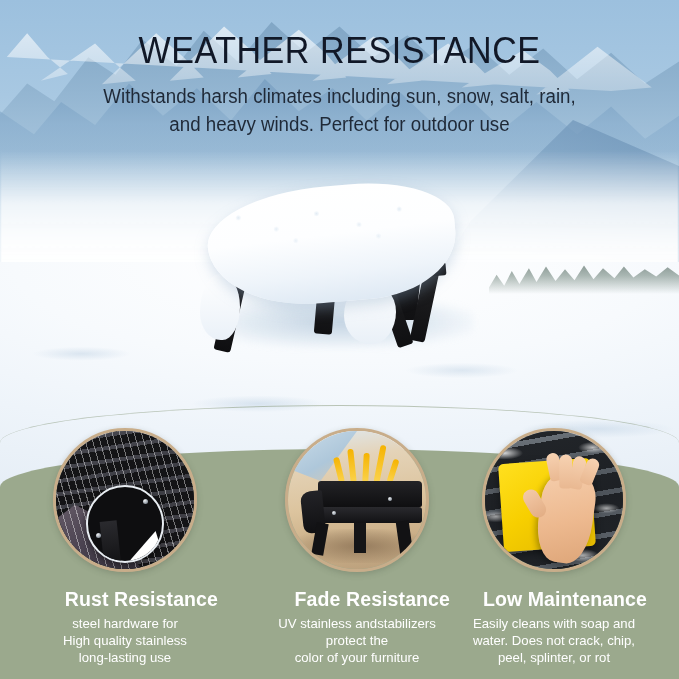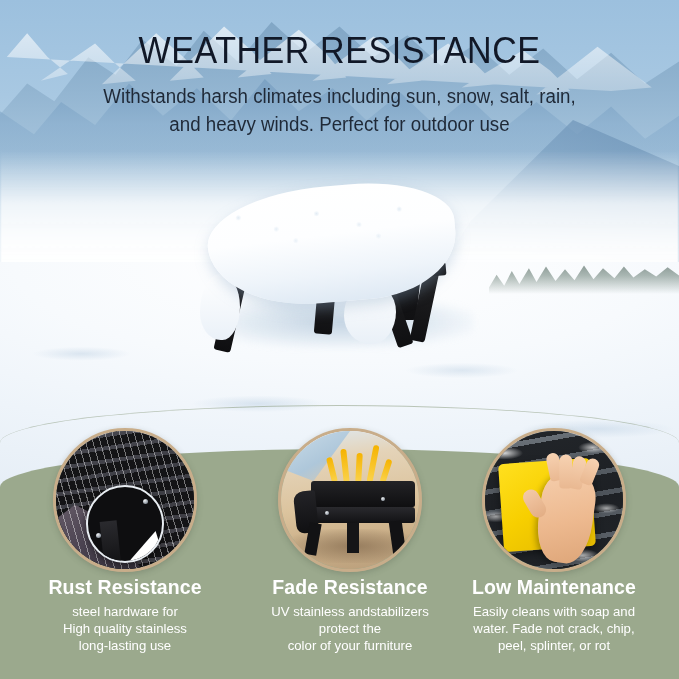--- a/index.html
+++ b/index.html
@@ -241,21 +241,21 @@
     border-radius:58% 58% 0 0 / 44px 44px 0 0;
     border-top:1px solid rgba(139,155,126,.55);
     background:transparent;
   }
 
   
   .feature {
     position:absolute; top:428px; width:186px; text-align:center;
   }
   .f1 { left:32px; }
-  .f2 { left:257px; }
+  .f2 { left:264px; }
   .f3 { left:461px; }
 
   .circle {
     width:144px; height:144px;
     margin:0 auto;
     border-radius:50%;
     border:3px solid #c8ad8a;
     overflow:hidden;
     position:relative;
     box-shadow:0 2px 6px rgba(60,70,55,.25);
@@ -413,25 +413,26 @@
   .thumb {
     position:absolute; left:-14px; top:22px;
     width:16px; height:30px;
     background:linear-gradient(180deg,#f3c9a7 0%,#e3ae85 100%);
     border-radius:8px;
     transform:rotate(-38deg);
   }
 
   
   .f-title {
-    margin-top:4px;
+    margin-top:16px;
     font-size:19.5px;
     font-weight:700;
     color:#ffffff;
     letter-spacing:.1px;
+    text-align:right;
   }
   .f-desc {
     margin-top:4px;
     font-size:13.2px;
     line-height:17px;
     color:#ffffff;
     padding:0 6px;
   }
 </style>
 </head>
@@ -533,18 +534,18 @@
         <div class="finger fg1"></div>
         <div class="finger fg2"></div>
         <div class="finger fg3"></div>
         <div class="finger fg4"></div>
         <div class="thumb"></div>
       </div>
     </div>
     <div class="f-title">Low Maintenance</div>
     <div class="f-desc">
       <div>Easily cleans with soap and</div>
-      <div>water. Fade not crack, chip,</div>
+      <div>water. Does not crack, chip,</div>
       <div>peel, splinter, or rot</div>
     </div>
   </div>
 
 </div>
 
 </body></html>

